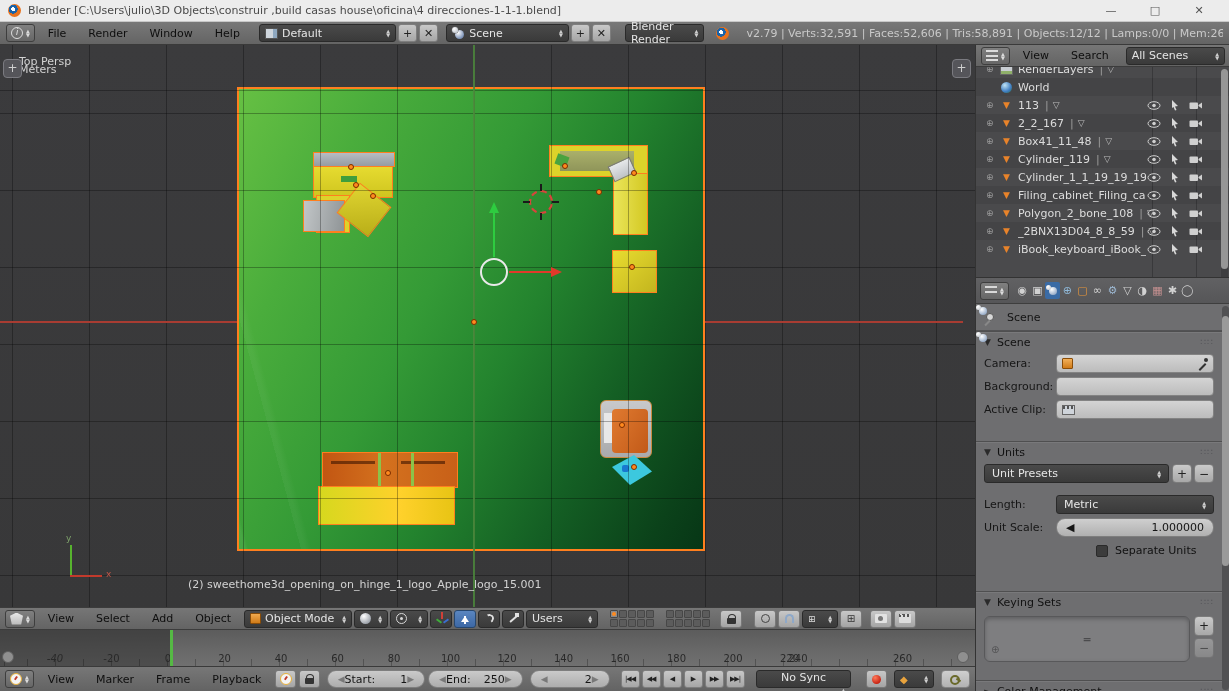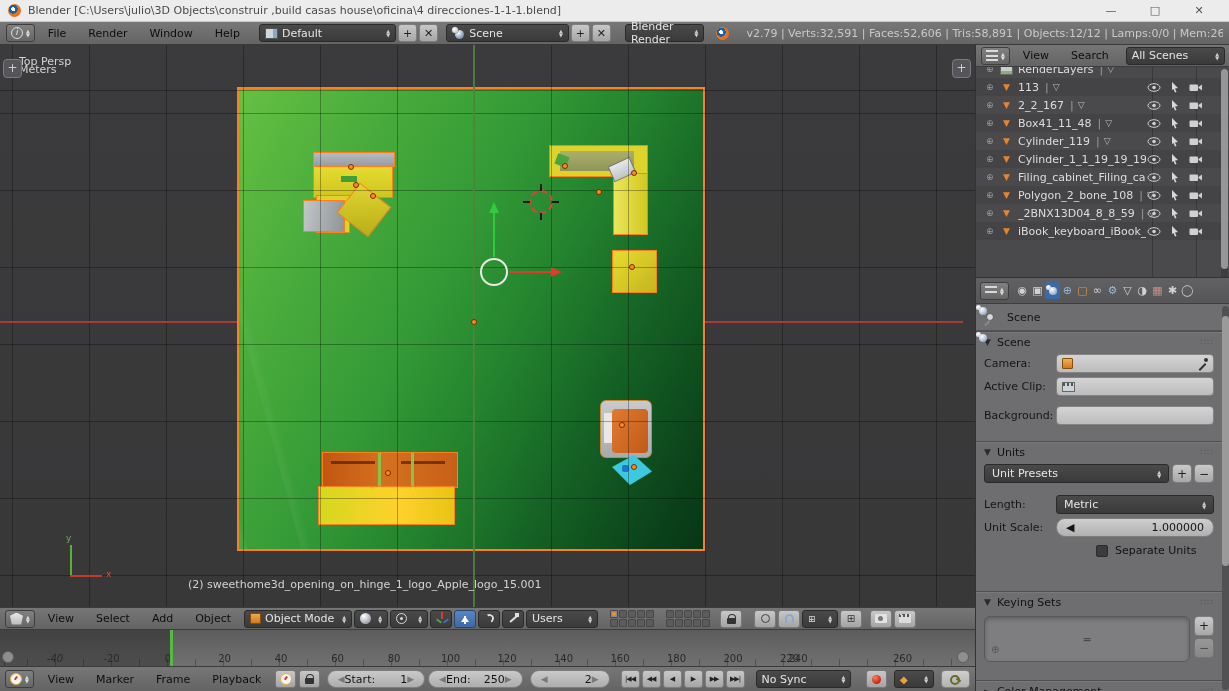--- a/index.html
+++ b/index.html
@@ -508,21 +508,21 @@
     </span>
     <span class="transport">
 
     <span class="sq-btn">|◀◀</span>
         <span class="sq-btn">◀◀</span>
         <span class="sq-btn">◀</span>
         <span class="sq-btn">▶</span>
         <span class="sq-btn">▶▶</span>
         <span class="sq-btn">▶▶|</span>
       </span>
-    <span class="pill-dark" style="width:102px;margin-left:8px;">
+    <span class="pill-dark" style="width:102px;margin-left:8px;flex-direction:column;">
         <span>No Sync</span>
         <span class="updown">
           <i>▲</i>
           <i>▼</i>
         </span>
       </span>
     <span class="tool-btn" style="margin-left:12px;">
         <span class="rec-dot"></span>
       </span>
     <span class="pill-dark" style="width:42px;margin-left:4px;">
@@ -565,20 +565,26 @@
       <div class="ol-list">
 
       <div class="ol-row" data-kind="renderlayers" data-suffix="true">
             <span class="ol-exp">⊕</span>
             <span class="ol-type"></span>
             <span class="ol-name">RenderLayers</span>
             <span class="ol-sfx">
               <span>|</span>
               <span class="tri">▽</span>
             </span>
+
+          </div>
+          <div class="ol-row" data-kind="world" data-suffix="false">
+            <span class="ol-exp">⊕</span>
+            <span class="ol-type"></span>
+            <span class="ol-name">World</span>
 
           </div>
           <div class="ol-row" data-kind="object" data-suffix="true">
             <span class="ol-exp">⊕</span>
             <span class="ol-type"></span>
             <span class="ol-name">113</span>
             <span class="ol-sfx">
               <span>|</span>
               <span class="tri">▽</span>
             </span>
@@ -809,30 +815,30 @@
             <span>Scene</span>
             <span class="grip">∷∷</span>
           </div>
         <div class="frow">
           <label>Camera:</label>
           <span class="field">
               <span class="cube-mini"></span>
               <span class="dropper"></span>
             </span>
         </div>
+        <div class="frow">
+          <label>Background:</label>
+          <span class="field">
+              <span class="two-ball" style="display:inline-block;"></span>
+            </span>
+        </div>
         <div class="frow" style="margin-bottom:6px;">
           <label>Active Clip:</label>
           <span class="field">
               <span class="clip-ico"></span>
-            </span>
-        </div>
-        <div class="frow">
-          <label>Background:</label>
-          <span class="field">
-              <span class="two-ball" style="display:inline-block;"></span>
             </span>
         </div>
       </div>
 
       <div class="sect" style="position:absolute;left:0;top:163px;width:246px;">
         <div class="panel-hd">
             <span class="tri">▼</span>
             <span>Units</span>
             <span class="grip">∷∷</span>
           </div>

